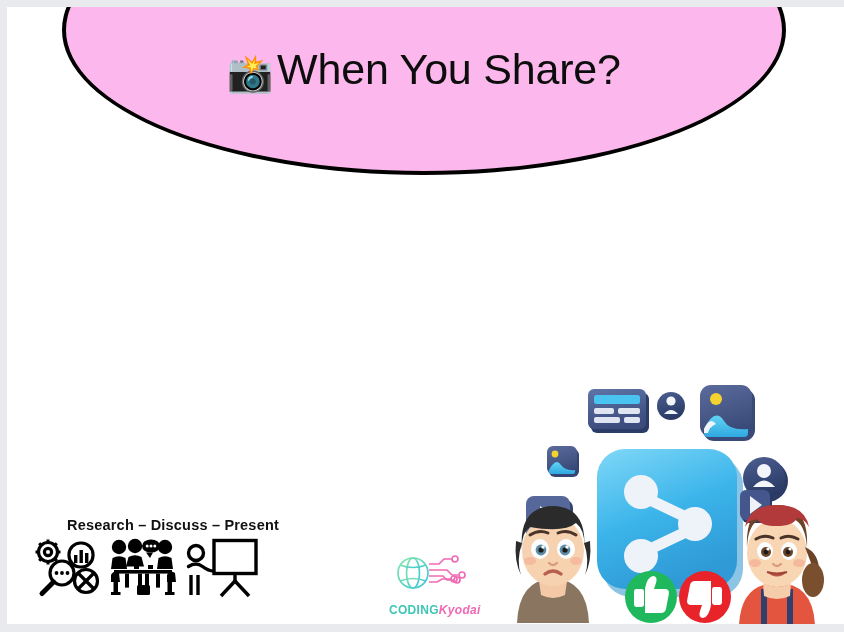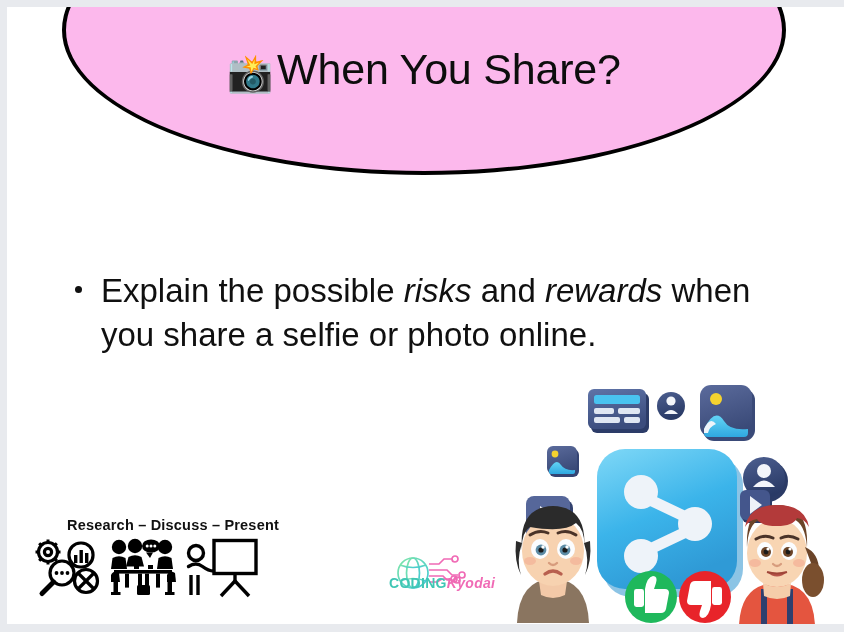--- a/index.html
+++ b/index.html
@@ -116,24 +116,24 @@
     position: absolute;
     left: 382px;
     top: 548px;
     width: 92px;
     height: 52px;
   }
   #coding-logo svg { display: block; }
   #logo-wordmark {
     position: absolute;
     left: 0;
-    top: 20px;
+    top: 48px;
     width: 92px;
     text-align: left;
-    font-size: 14px;
+    font-size: 12px;
     letter-spacing: 0.3px;
     white-space: nowrap;
   }
   #logo-word-main { color: #3fc6b4; font-weight: 700; }
   #logo-word-sub { color: #f06ab5; font-style: italic; font-weight: 700; }
 
   
   #art-cluster {
     position: absolute;
     left: 492px;
@@ -147,26 +147,20 @@
 <body>
 
 <div id="slide-frame">
   <div id="slide-canvas">
 
     <div id="title-banner"></div>
     <div id="title-text-wrap">
       <span id="title-emoji">📸</span><span id="title-label">When You Share?</span>
     </div>
 
-    <div id="body-block">
-      <div id="bullet-item">
-        <span id="bullet-dot"></span>
-        <span>Explain the possible </span><span class="ital">risks</span><span> and </span><span class="ital">rewards</span><span> when you share a selfie or photo online.</span>
-      </div>
-    </div>
 
     <div id="rdp-block">
       <div id="rdp-caption">Research – Discuss – Present</div>
       <div id="rdp-icons">
 
         <svg width="72" height="62" viewBox="0 0 72 62">
           <g fill="none" stroke="#000" stroke-width="3.2">
             <circle cx="19" cy="15" r="9.5"></circle>
             <circle cx="19" cy="15" r="3.6"></circle>
             <g stroke-width="3">

